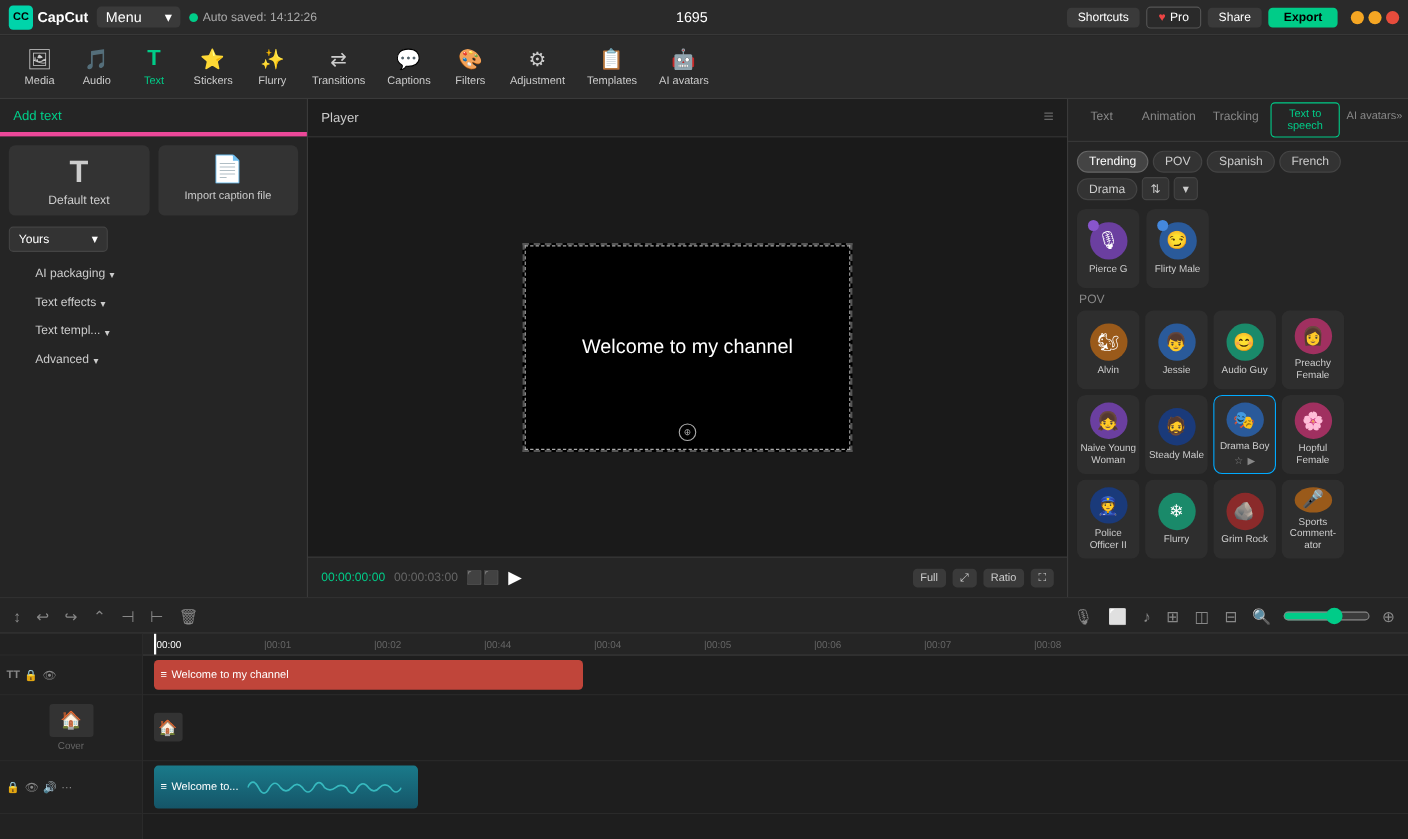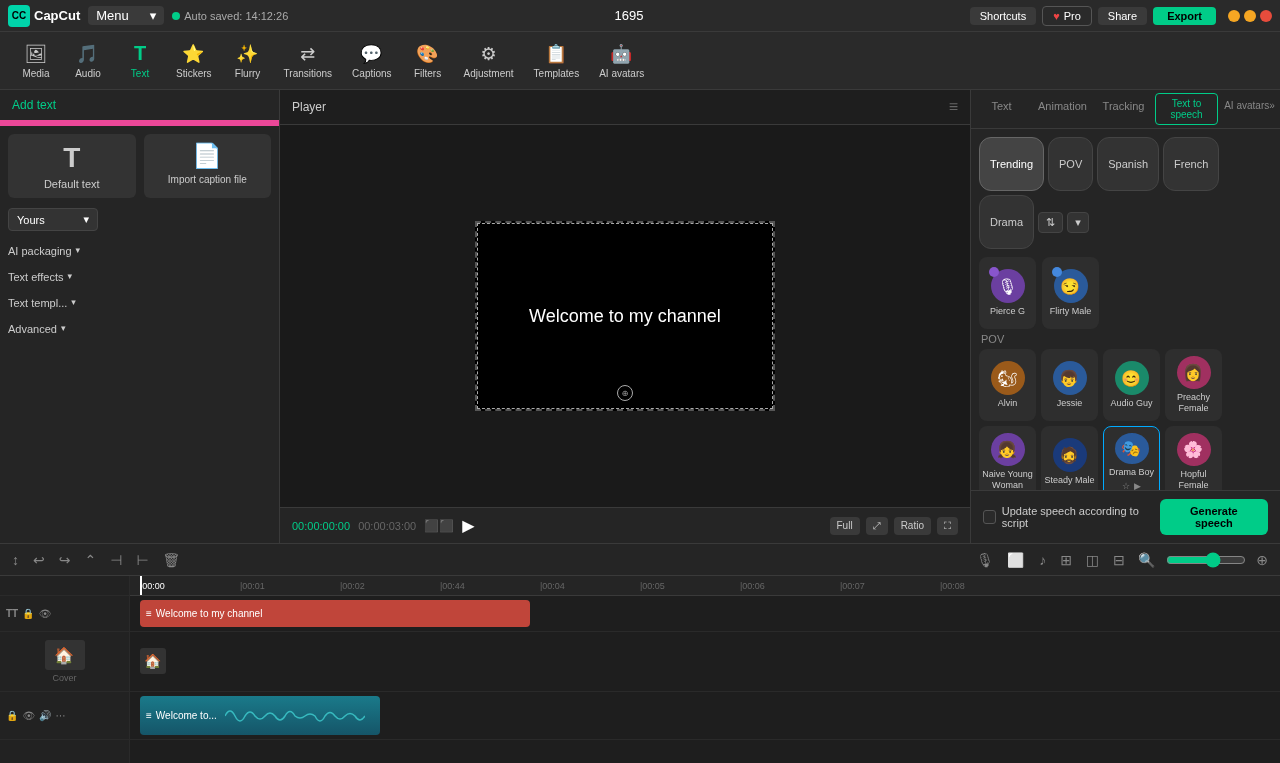--- a/index.html
+++ b/index.html
@@ -26,29 +26,29 @@
     .toolbar { height: 58px; background: #2a2a2a; display: flex; align-items: center; padding: 0 12px; gap: 4px; border-bottom: 1px solid #3a3a3a; flex-shrink: 0; }
     .tool-item { display: flex; flex-direction: column; align-items: center; gap: 3px; padding: 4px 8px; border-radius: 6px; cursor: pointer; min-width: 48px; font-size: 10px; color: #ccc; }
     .tool-item.active { color: #00cc88; }
     .tool-icon { font-size: 18px; }
 
     
     .main-content { flex: 1; display: flex; overflow: hidden; }
 
     
     .left-panel { width: 280px; background: #252525; border-right: 1px solid #3a3a3a; display: flex; flex-direction: column; flex-shrink: 0; }
-    .left-panel-header { padding: 8px 12px; border-bottom: 6px solid #ec4899; display: flex; align-items: center; gap: 8px; }
+    .left-panel-header { padding: 8px 12px; border-bottom: 4px solid #ec4899; display: flex; align-items: center; gap: 8px; }
     .add-text-btn { color: #00cc88; font-size: 12px; cursor: pointer; font-weight: 500; }
     .left-panel-content { padding: 8px; display: flex; flex-direction: column; gap: 6px; }
     .text-preset-row { display: flex; gap: 8px; }
     .text-preset { background: #333; border-radius: 6px; padding: 8px; cursor: pointer; flex: 1; display: flex; flex-direction: column; align-items: center; gap: 4px; font-size: 11px; color: #ccc; }
     .text-preset-icon { font-size: 24px; color: #888; }
     .dropdown-row { display: flex; align-items: center; gap: 6px; margin: 4px 0; }
     .dropdown { background: #333; border: 1px solid #444; color: #fff; font-size: 11px; padding: 4px 8px; border-radius: 4px; cursor: pointer; display: flex; align-items: center; justify-content: space-between; min-width: 80px; }
-    .section-label { font-size: 11px; color: #ccc; display: flex; align-items: flex-start; gap: 4px; cursor: pointer; padding: 4px 0; }
+    .section-label { font-size: 11px; color: #ccc; display: flex; align-items: flex-end; gap: 4px; cursor: pointer; padding: 4px 0; margin-left: 24px; }
     .section-label .chevron { font-size: 9px; }
 
     
     .center-panel { flex: 1; display: flex; flex-direction: column; background: #1e1e1e; }
     .player-header { padding: 8px 12px; display: flex; align-items: center; justify-content: space-between; border-bottom: 1px solid #3a3a3a; }
     .player-title { font-size: 12px; color: #ccc; }
     .player-area { flex: 1; display: flex; align-items: center; justify-content: center; background: #1a1a1a; }
     .video-canvas { width: 300px; height: 190px; background: #000; border: 2px dashed #555; display: flex; align-items: center; justify-content: center; position: relative; }
     .video-text { color: #fff; font-size: 18px; font-weight: 500; }
     .selection-handles { position: absolute; top: 0; left: 0; right: 0; bottom: 0; border: 1px dashed #aaa; pointer-events: none; }
@@ -60,21 +60,21 @@
     .ctrl-btn { background: #3a3a3a; border: none; color: #ccc; font-size: 10px; padding: 3px 7px; border-radius: 4px; cursor: pointer; }
 
     
     .right-panel { width: 310px; background: #252525; border-left: 1px solid #3a3a3a; display: flex; flex-direction: column; flex-shrink: 0; }
     .right-tabs { display: flex; border-bottom: 1px solid #3a3a3a; }
     .right-tab { flex: 1; padding: 10px 4px; text-align: center; font-size: 11px; color: #888; cursor: pointer; border-bottom: 2px solid transparent; }
     .right-tab.highlighted { color: #fff; border: 1.5px solid #00cc88; border-radius: 4px; margin: 4px 2px; padding: 4px 4px; }
 
     .tts-content { flex: 1; overflow-y: auto; padding: 8px; }
     .filter-row { display: flex; gap: 4px; flex-wrap: wrap; margin-bottom: 8px; align-items: center; }
-    .filter-chip { background: #333; border: 1px solid #444; color: #ccc; font-size: 11px; padding: 20px 10px; border-radius: 12px; cursor: pointer; }
+    .filter-chip { background: #333; border: 1px solid #444; color: #ccc; font-size: 11px; padding: 3px 10px; border-radius: 12px; cursor: pointer; }
     .filter-chip.active { background: #444; color: #fff; border-color: #666; }
     .filter-icon-btn { background: #333; border: 1px solid #444; color: #ccc; font-size: 11px; padding: 3px 7px; border-radius: 4px; cursor: pointer; }
     .voice-section-label { font-size: 11px; color: #888; padding: 4px 2px; }
     .voices-row { display: flex; gap: 6px; flex-wrap: wrap; }
     .voice-card { width: 57px; height: 72px; background: #2e2e2e; border-radius: 8px; cursor: pointer; display: flex; flex-direction: column; align-items: center; justify-content: center; gap: 3px; padding: 6px 2px; border: 1.5px solid transparent; position: relative; }
     .voice-card.selected { border-color: #00aaff; }
     .voice-avatar { width: 34px; height: 34px; border-radius: 50%; display: flex; align-items: center; justify-content: center; font-size: 16px; position: relative; }
     .voice-badge { position: absolute; top: -2px; left: -2px; width: 10px; height: 10px; border-radius: 50%; }
     .voice-name { font-size: 9px; color: #ccc; text-align: center; line-height: 1.2; }
 
@@ -343,27 +343,20 @@
           <span class="voice-name">Grim Rock</span>
         </div>
         <div class="voice-card">
           <div class="voice-avatar orange">🎤</div>
           <span class="voice-name">Sports Comment-ator</span>
         </div>
 
       </div>
     </div>
 
-    <div class="bottom-bar">
-      <div class="update-speech-check">
-        <div class="checkbox"></div>
-        <span>Update speech according to script</span>
-      </div>
-      <button class="generate-btn">Generate speech</button>
-    </div>
   </div>
 </div>
 
 <div class="timeline">
   <div class="timeline-toolbar">
     <button class="tl-btn">↕</button>
     <button class="tl-btn">↩</button>
     <button class="tl-btn">↪</button>
     <button class="tl-btn">⌃</button>
     <button class="tl-btn">⊣</button>

